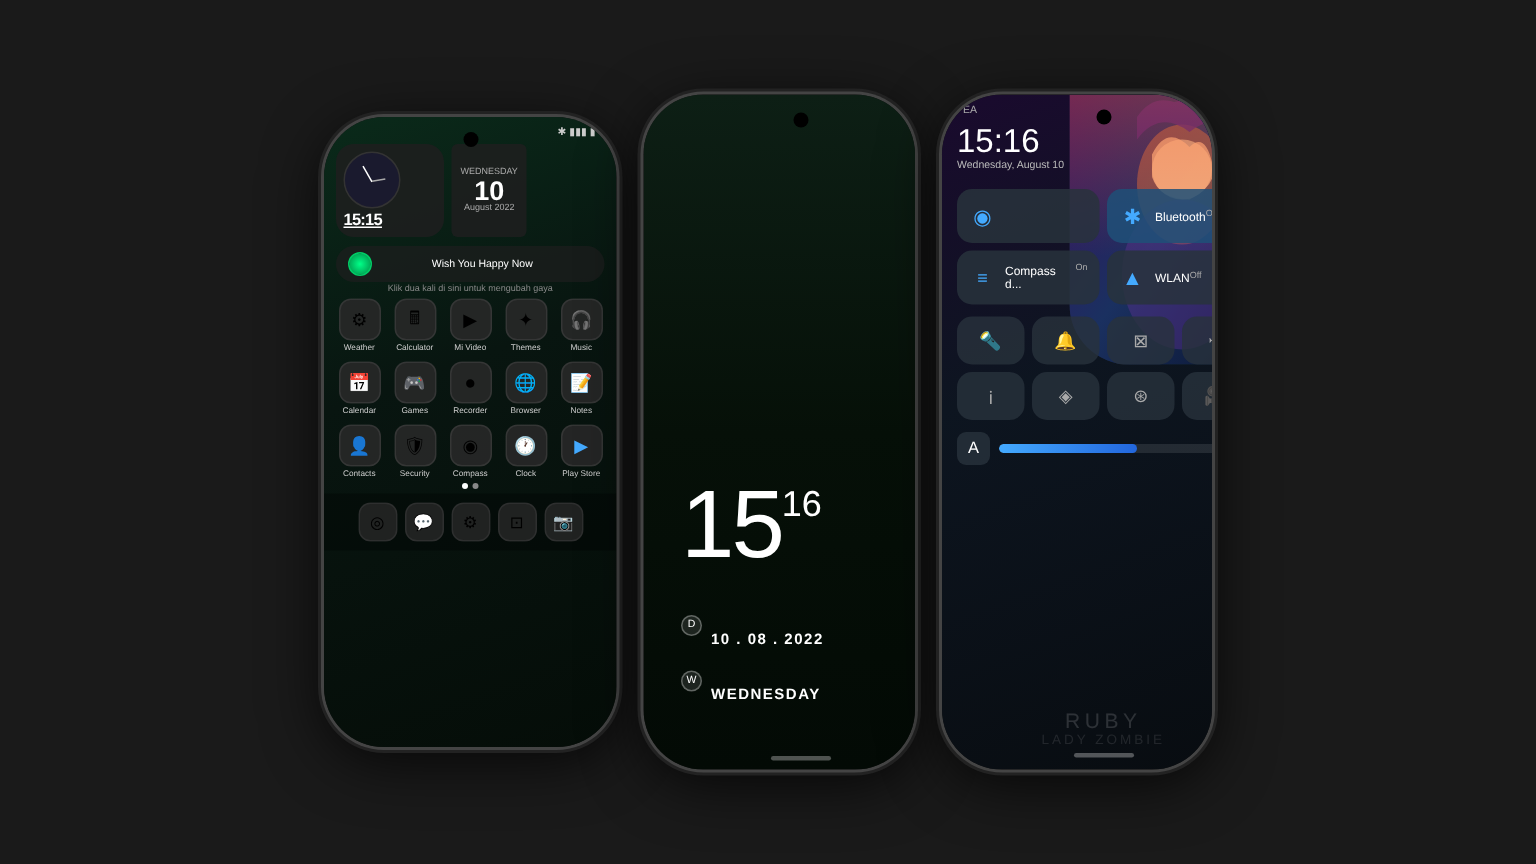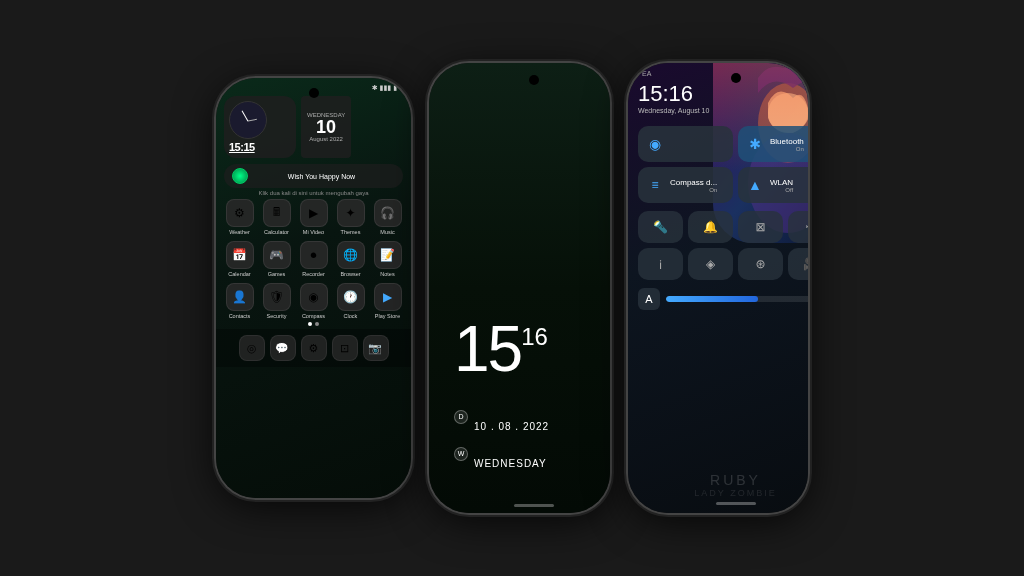--- a/index.html
+++ b/index.html
@@ -328,21 +328,21 @@
       background: rgba(255,255,255,0.1);
       border: 1px solid rgba(255,255,255,0.3);
       display: flex;
       align-items: center;
       justify-content: center;
       font-size: 7px;
       color: #fff;
     }
     .lock-info-text {
       font-size: 10px;
-      font-weight: 400;
+      font-weight: 700;
       color: #fff;
       letter-spacing: 1px;
       margin-top: 20px;
     }
     .lock-info-text.upper {
       text-transform: uppercase;
     }
 
     
     .phone3 {
@@ -421,22 +421,21 @@
       background: rgba(30,80,120,0.85);
     }
     .qs-tile-icon {
       font-size: 14px;
       color: #4af;
       min-width: 18px;
       text-align: center;
     }
     .qs-tile-info {
       display: flex;
-      flex-direction: column;
-      align-items: flex-end;
+      flex-direction: row;
     }
     .qs-tile-name {
       font-size: 8px;
       color: #fff;
       font-weight: 500;
     }
     .qs-tile-status {
       font-size: 6px;
       color: #aaa;
     }

